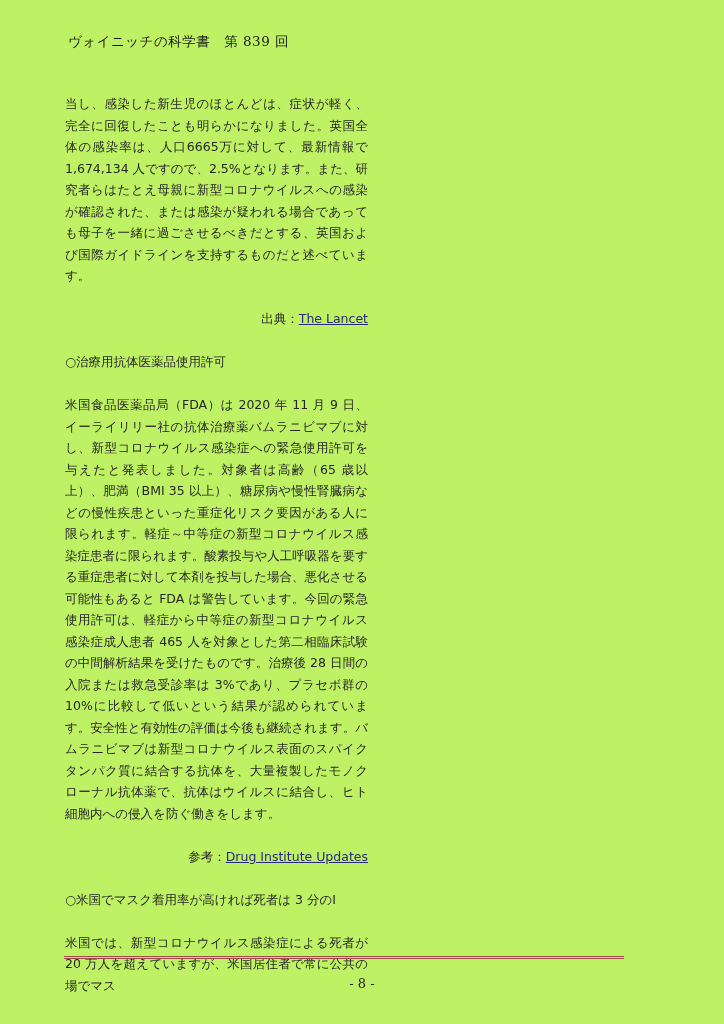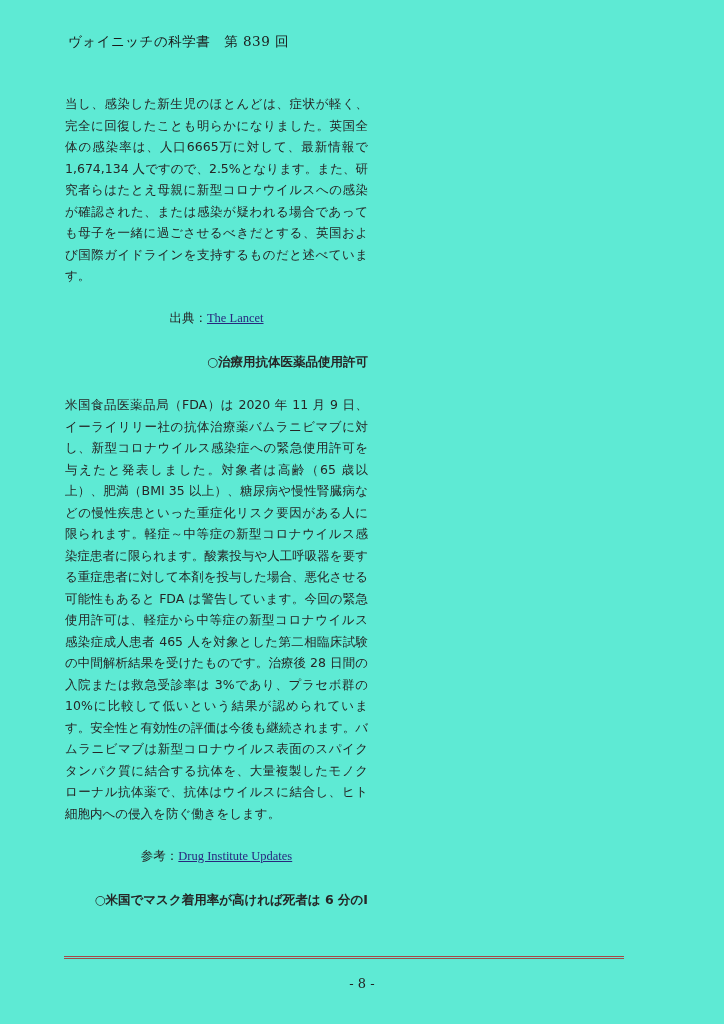--- a/index.html
+++ b/index.html
@@ -4,21 +4,21 @@
 <style>
   html, body {
     margin: 0;
     padding: 0;
     background: #ffffff;
   }
   .page {
     position: relative;
     width: 724px;
     height: 1024px;
-    background: #5eead4;
+    background: #bef264;
     overflow: hidden;
     font-family: "DejaVu Sans", "Liberation Sans", sans-serif;
   }
   .doc-header {
     position: absolute;
     top: 33px;
     left: 68px;
     font-family: "DejaVu Serif", "Liberation Serif", serif;
     font-size: 13.5px;
     color: #1a1a1a;
@@ -35,22 +35,22 @@
   }
   .col-left  { width: 303px; }
   .col-right { width: 291px; }
   .para, .heading, .src-line {
     margin: 0 0 21.5px 0;
     font-size: 12.5px;
     line-height: 21.5px;
     color: #262626;
     text-align: justify;
   }
-  .heading { text-align: right; font-weight: bold; }
-  .src-line { text-align: center; font-family: Liberation Serif, serif; }
+  .heading { text-align: left; }
+  .src-line { text-align: right; }
   a.doclink {
     color: #28287e;
     text-decoration: underline;
     cursor: pointer;
   }
   .footer-rule {
     position: absolute;
     left: 64px;
     top: 956px;
     width: 560px;
@@ -82,22 +82,23 @@
       <p class="para">当し、感染した新生児のほとんどは、症状が軽く、完全に回復したことも明らかになりました。英国全体の感染率は、人口6665万に対して、最新情報で 1,674,134 人ですので、2.5%となります。また、研究者らはたとえ母親に新型コロナウイルスへの感染が確認された、または感染が疑われる場合であっても母子を一緒に過ごさせるべきだとする、英国および国際ガイドラインを支持するものだと述べています。</p>
 
       <p class="src-line"><span>出典：</span><a class="doclink" href="#">The Lancet</a></p>
 
       <p class="heading">○治療用抗体医薬品使用許可</p>
 
       <p class="para">米国食品医薬品局（FDA）は 2020 年 11 月 9 日、イーライリリー社の抗体治療薬バムラニビマブに対し、新型コロナウイルス感染症への緊急使用許可を与えたと発表しました。対象者は高齢（65 歳以上）、肥満（BMI 35 以上）、糖尿病や慢性腎臓病などの慢性疾患といった重症化リスク要因がある人に限られます。軽症～中等症の新型コロナウイルス感染症患者に限られます。酸素投与や人工呼吸器を要する重症患者に対して本剤を投与した場合、悪化させる可能性もあると FDA は警告しています。今回の緊急使用許可は、軽症から中等症の新型コロナウイルス感染症成人患者 465 人を対象とした第二相臨床試験の中間解析結果を受けたものです。治療後 28 日間の入院または救急受診率は 3%であり、プラセボ群の 10%に比較して低いという結果が認められています。安全性と有効性の評価は今後も継続されます。バムラニビマブは新型コロナウイルス表面のスパイクタンパク質に結合する抗体を、大量複製したモノクローナル抗体薬で、抗体はウイルスに結合し、ヒト細胞内への侵入を防ぐ働きをします。</p>
 
       <p class="src-line"><span>参考：</span><a class="doclink" href="#">Drug Institute Updates</a></p>
 
-      <p class="heading">○米国でマスク着用率が高ければ死者は 6 分のⅠ</p>
+      <p class="heading">○米国でマスク着用率が高ければ死者は 3 分のⅠ</p>
 
+      <p class="para">米国では、新型コロナウイルス感染症による死者が 20 万人を超えていますが、米国居住者で常に公共の場でマス</p>
 
     </div>
 
     <div class="col-right">
 
 
 
     </div>
 
   </div>

